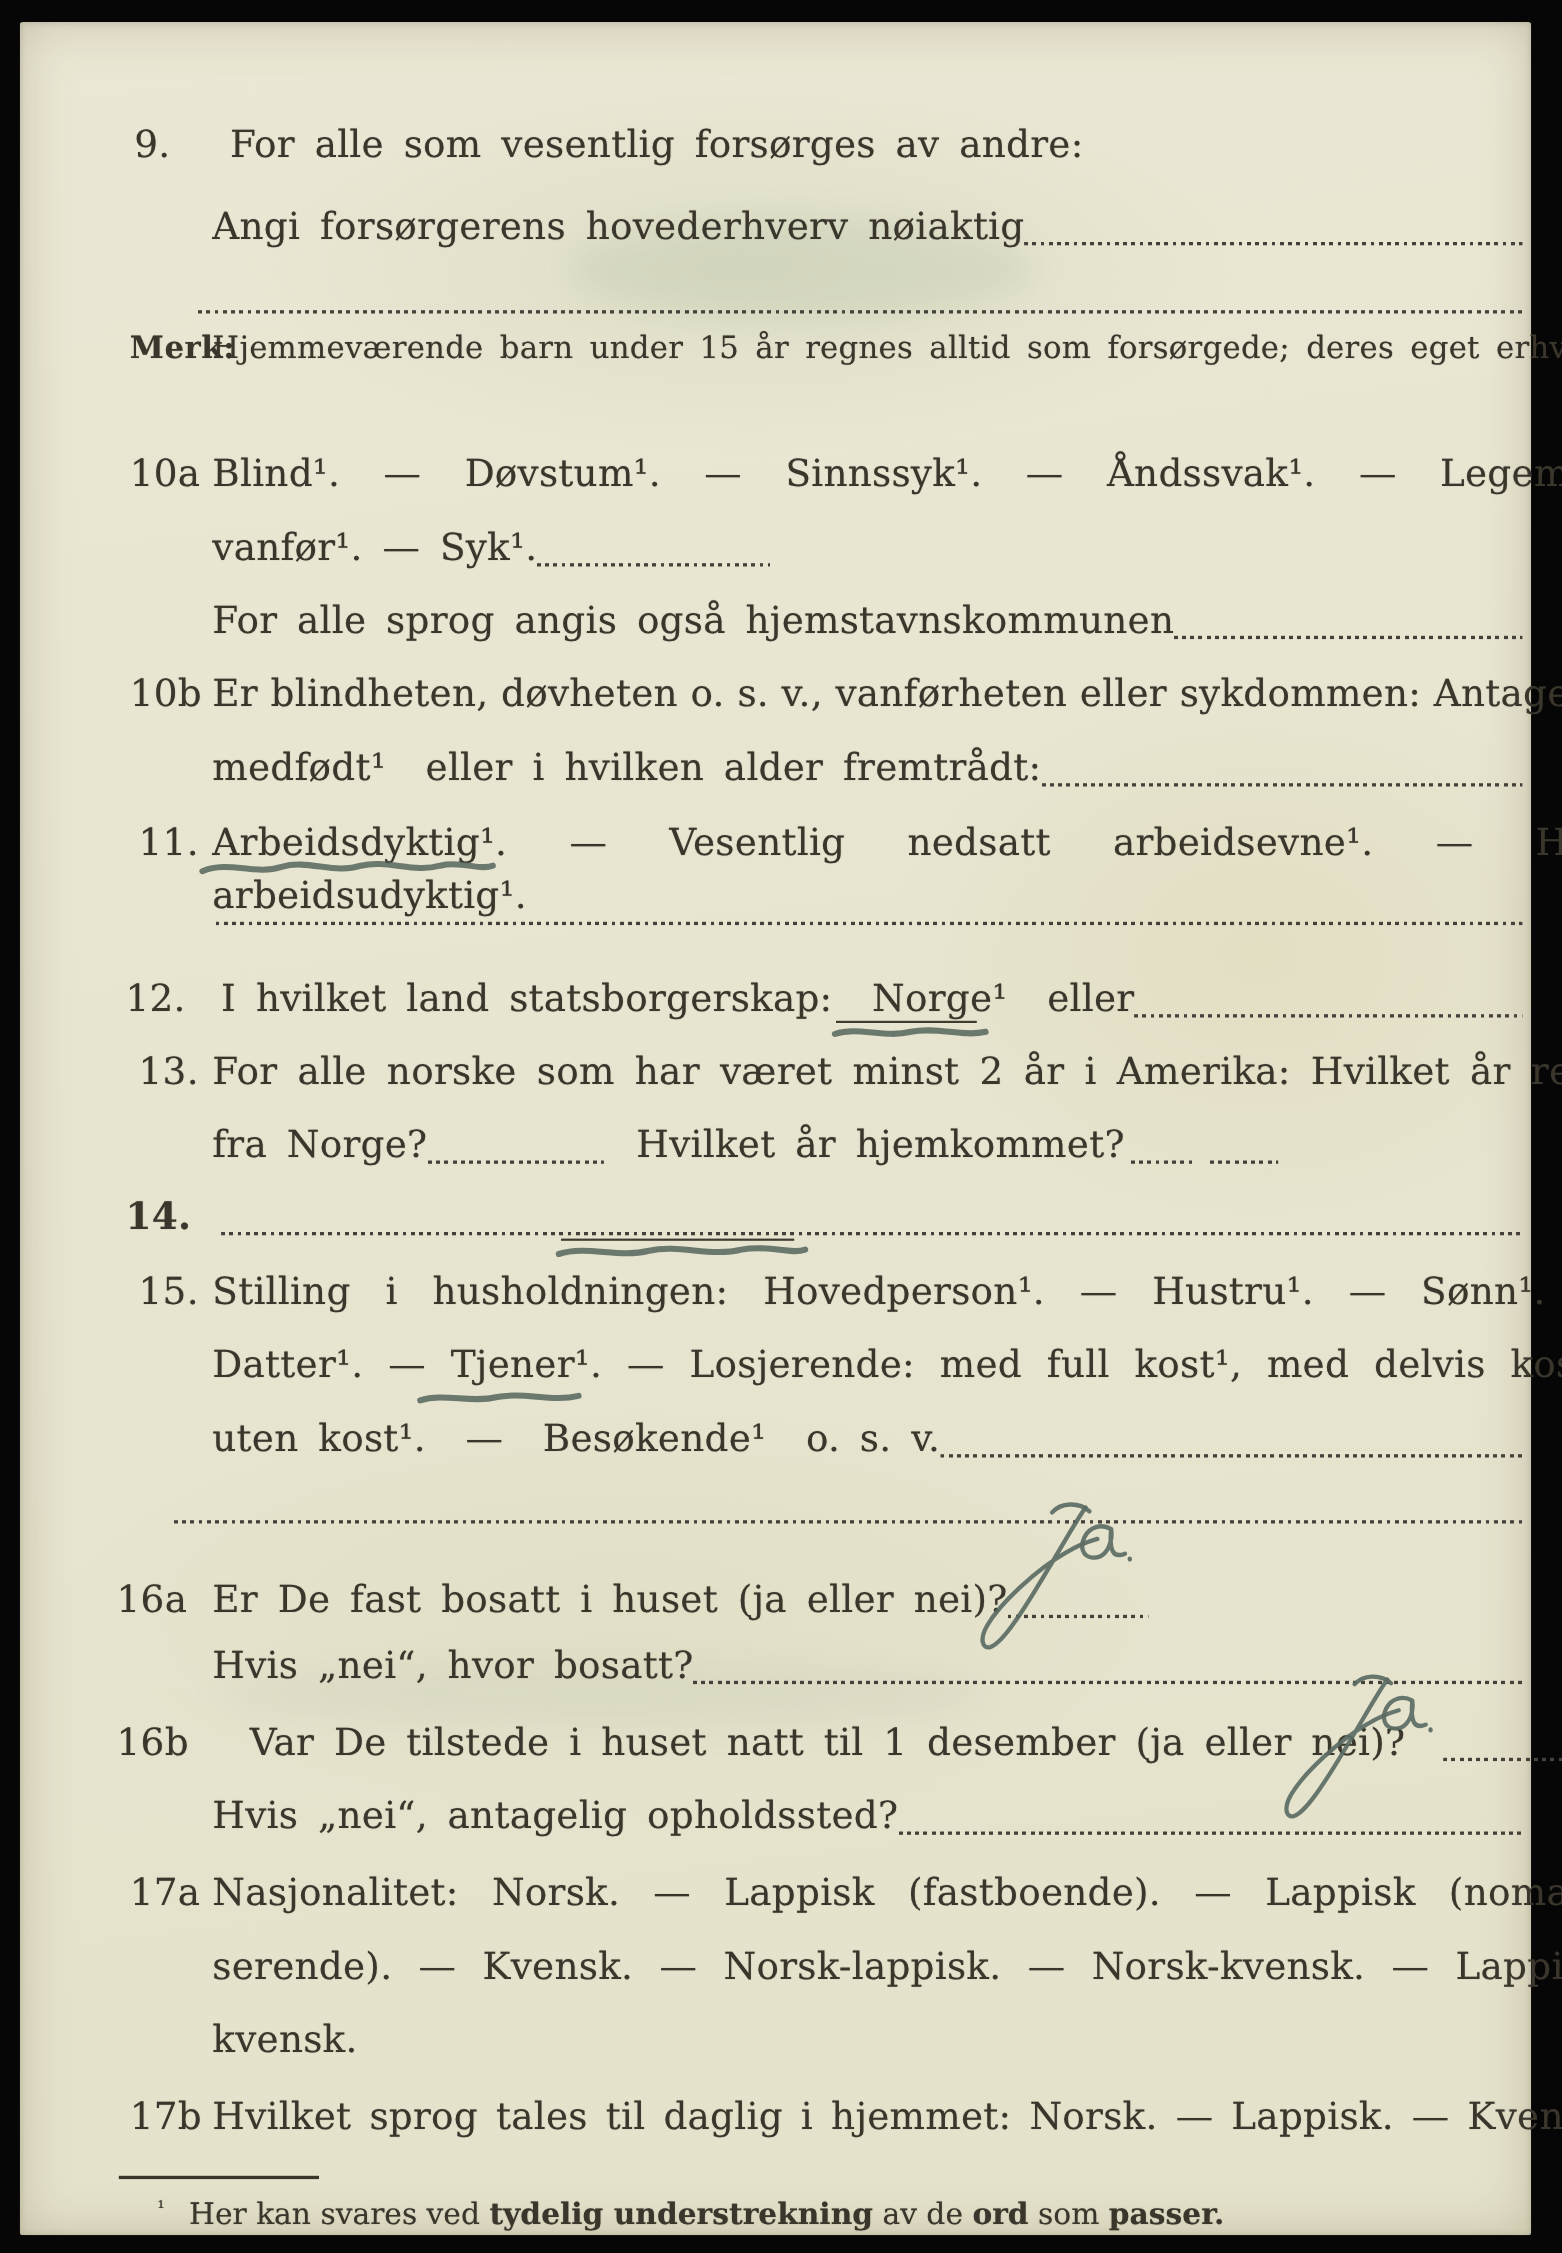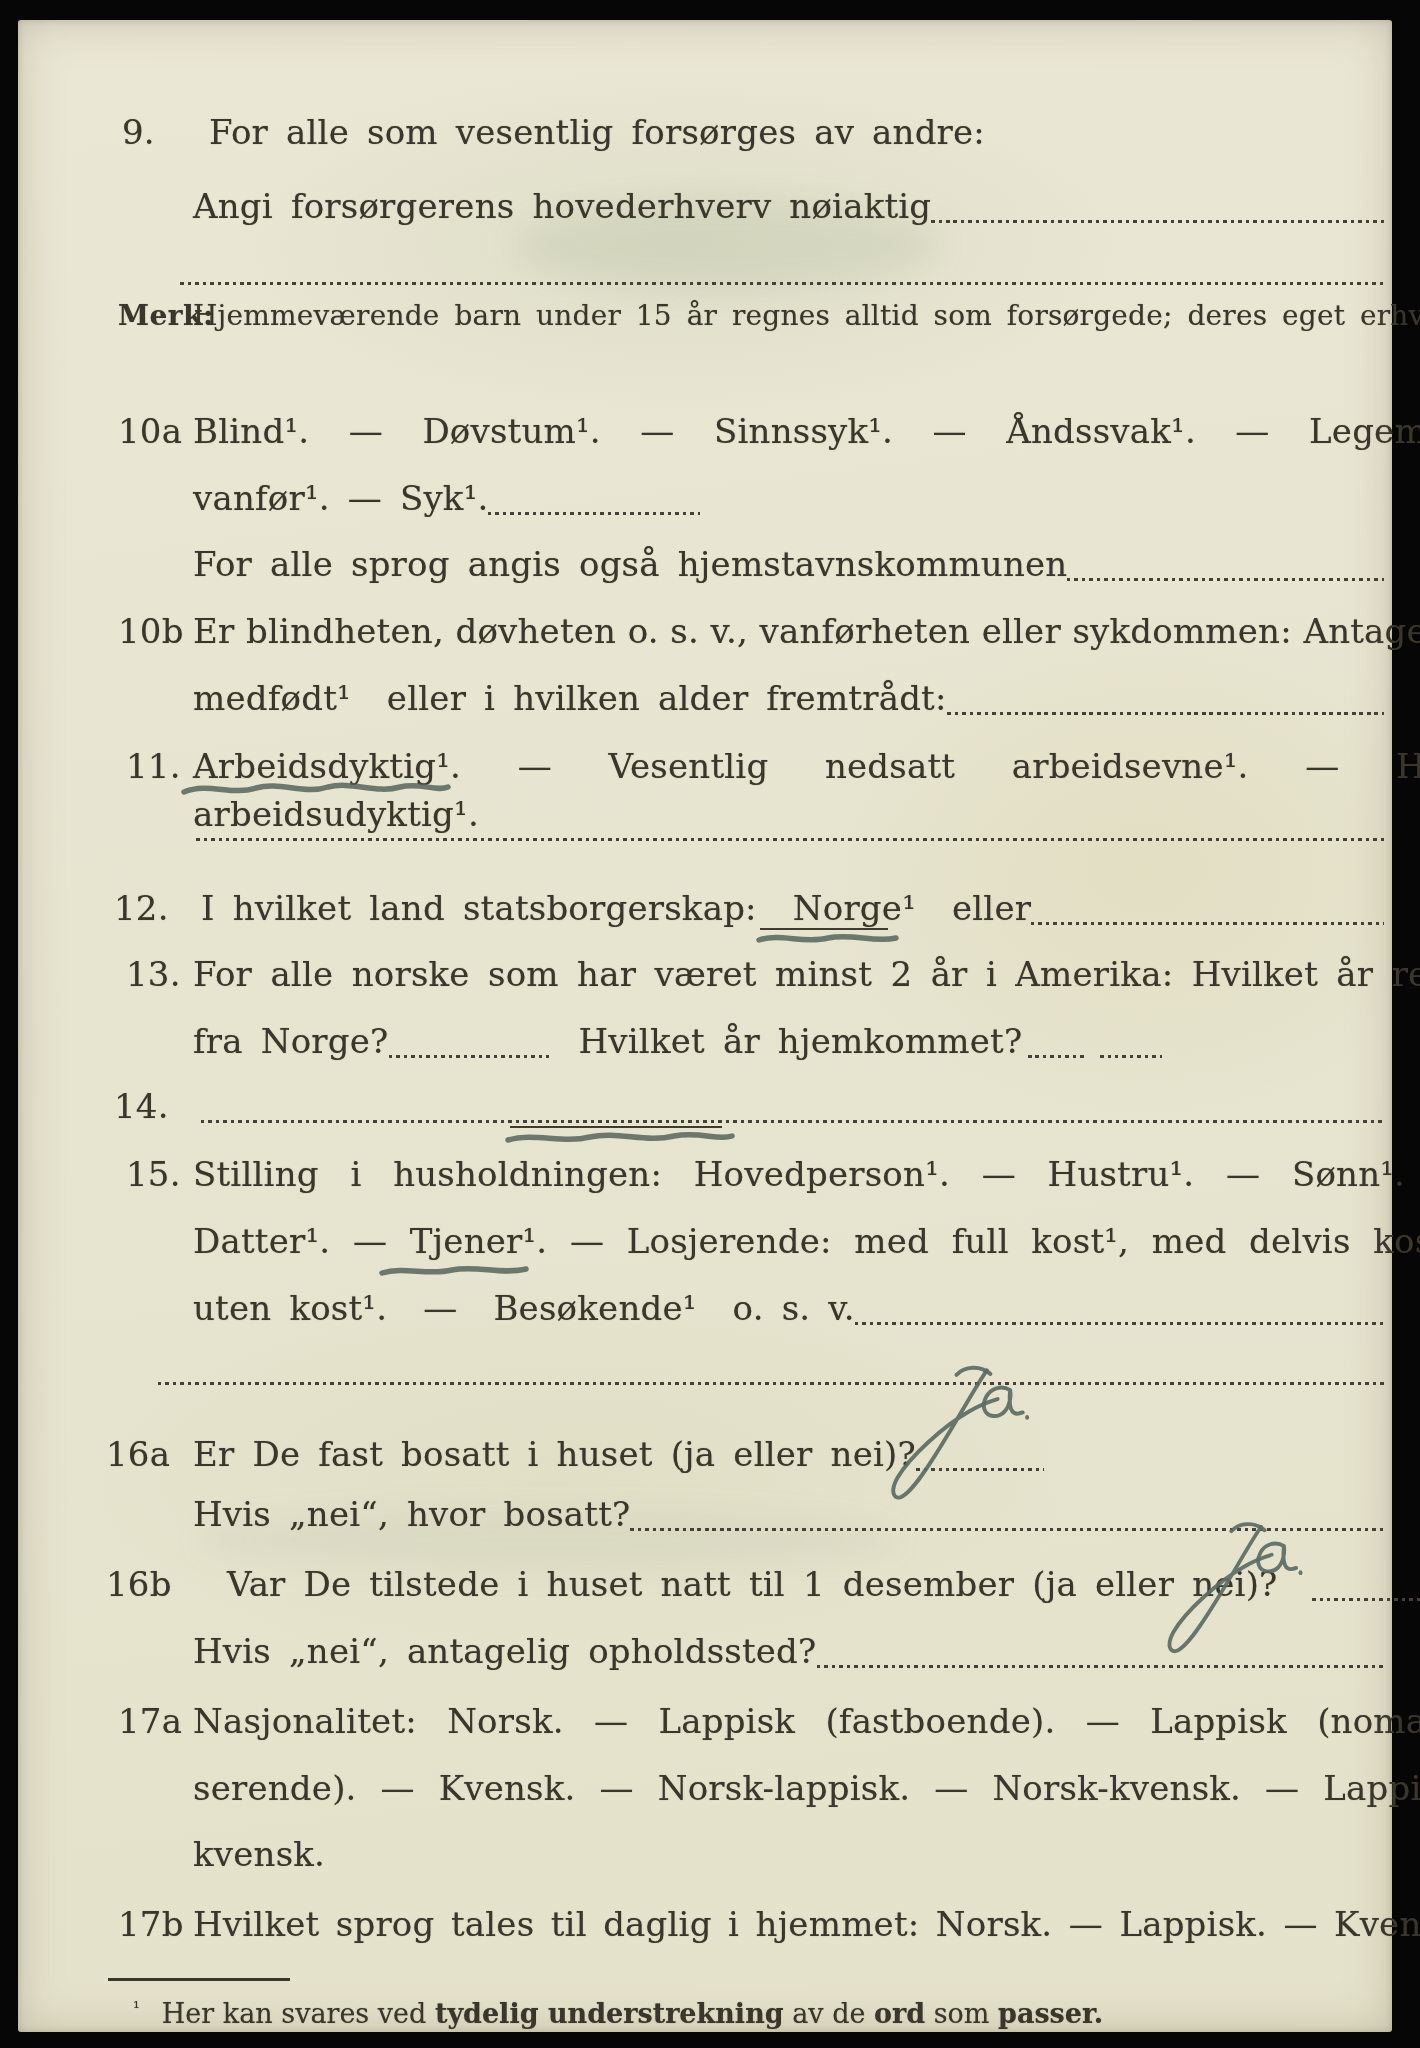--- a/index.html
+++ b/index.html
@@ -29,21 +29,21 @@
   .sep{position:absolute;height:3px;
         background:repeating-linear-gradient(90deg,#45413a 0 3.5px,transparent 3.5px 7.5px);}
   .merk-line{font-size:28px;line-height:40px;}
   .merk-label{font-weight:bold;letter-spacing:.5px;}
   .uline{position:absolute;height:2px;background:#3f3b30;}
   .stroke-svg{position:absolute;overflow:visible;}
   .stroke-svg path{fill:none;stroke:#4f6058;stroke-width:5.5;stroke-linecap:round;opacity:.82;}
   .ja-svg{position:absolute;overflow:visible;}
   .ja-svg path{fill:none;stroke:#5c6c64;stroke-width:4.4;stroke-linecap:round;stroke-linejoin:round;opacity:.92;}
   .footrule{position:absolute;left:90px;top:1958px;width:182px;height:3px;background:#3a362c;}
-  .footnote{position:absolute;left:115px;top:1968px;width:1240px;font-size:27px;line-height:40px;
+  .footnote{position:absolute;left:125px;top:1968px;width:1240px;font-size:27px;line-height:40px;
         text-shadow:0 0 1px rgba(58,54,44,.5);}
   .fn-marker{font-size:17px;vertical-align:9px;margin-right:22px;}
   .b{font-weight:bold;}
 </style>
 </head>
 <body>
 
 <div class="stage">
  <div class="paper">
 
@@ -114,21 +114,21 @@
   </div>
   <div class="line ws" style="top:997px;">
     <span class="num"></span>
     <span class="txt">fra Norge?</span>
     <span class="dots dfix" style="width:160px;"></span>
     <span class="txt" style="margin-left:30px;">Hvilket år hjemkommet?</span>
     <span class="dots dfix" style="width:56px;margin-left:6px;"></span>
     <span class="dots dfix" style="width:62px;margin-left:16px;"></span>
   </div>
 
-  <div class="line ws" style="top:1062px;">
+  <div class="line ws" style="top:1062px;font-weight:bold;">
     <span class="num p8">14.</span>
     <span class="dots"></span>
   </div>
   <div class="uline" style="left:492px;top:1106px;width:212px;"></div>
   <svg class="stroke-svg" style="left:486px;top:1108px;" width="232" height="22" viewBox="0 0 232 22" aria-label="Statskirken¹">
     <path d="M4,12 C30,4 58,16 86,9 C114,3 142,15 170,8 C196,3 214,13 228,8"></path>
   </svg>
 
   <div class="line just" style="top:1130px;">
     <span class="num p8">15.</span><span>Stilling i husholdningen:  Hovedperson¹. — Hustru¹. — Sønn¹. —</span>

